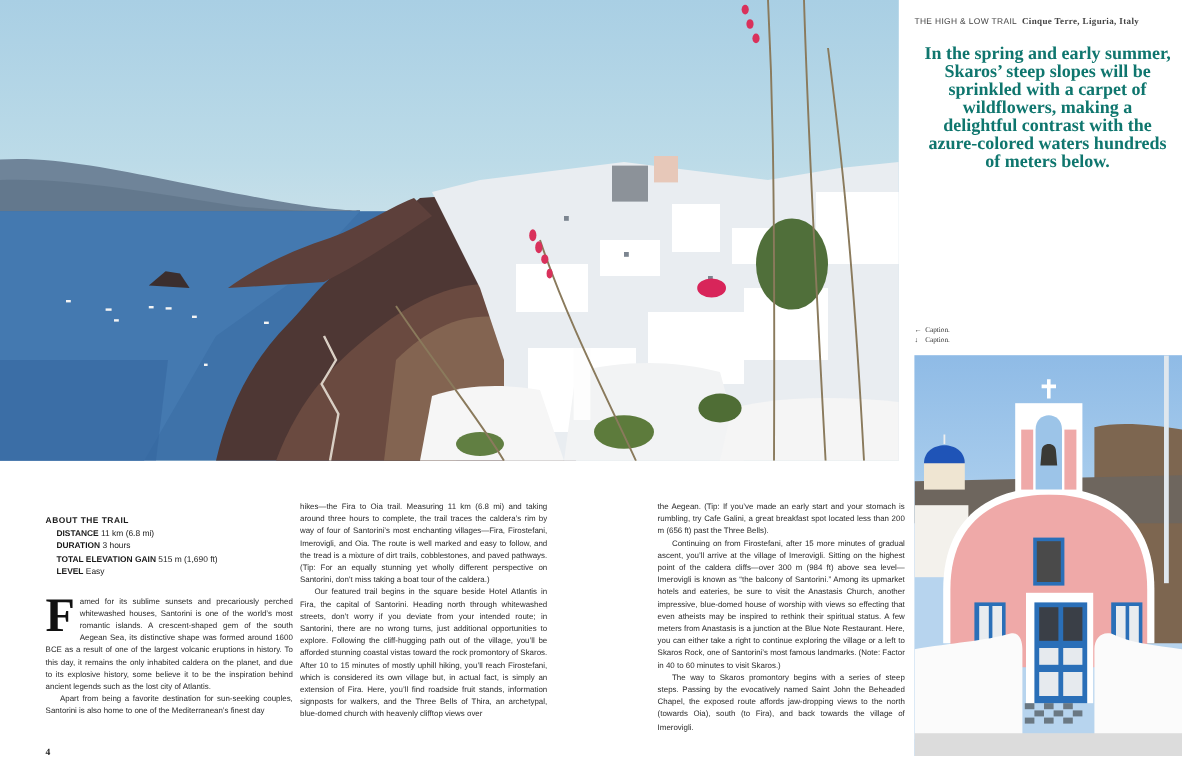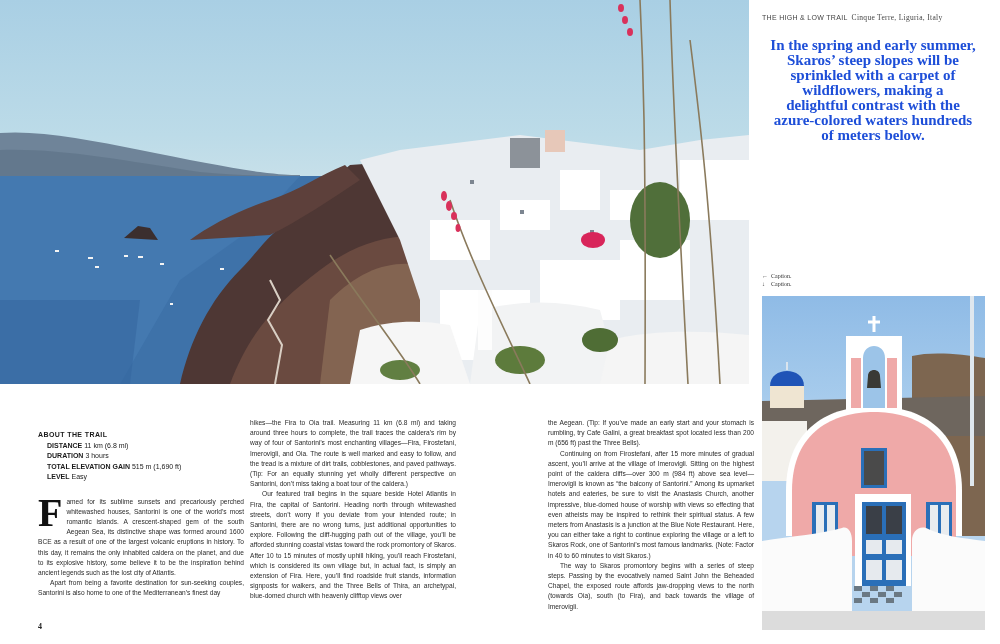--- a/index.html
+++ b/index.html
@@ -12,26 +12,26 @@
     background: linear-gradient(180deg, #a9cfe4 0%, #bcdbe8 35%, #cfe3ea 55%, #d8e6ea 62%);
   }
   .hero svg { position: absolute; left: 0; top: 0; }
 
   
   .running-head {
     position: absolute; left: 762px; top: 13px; width: 230px;
     font-size: 7px; letter-spacing: 0.3px; color: #444; white-space: nowrap;
   }
   .running-head .section { font-family: "Liberation Sans", sans-serif; text-transform: uppercase; }
-  .running-head .place { font-family: "Liberation Serif", serif; font-weight: normal; font-size: 7.5px; margin-left: 2px; }
+  .running-head .place { font-family: "Liberation Serif", serif; font-weight: bold; font-size: 7.5px; margin-left: 2px; }
 
   .pull-quote {
     position: absolute; left: 770px; top: 38px; width: 206px;
     font-family: "Liberation Serif", serif; font-weight: bold; font-size: 15px; line-height: 15px;
-    text-align: center; color: #1d4ed8;
+    text-align: center; color: #0f766e;
   }
 
   .captions {
     position: absolute; left: 762px; top: 272px; font-family: "Liberation Serif", serif;
     font-size: 6px; line-height: 8px; color: #333;
   }
   .captions .arrow { display: inline-block; width: 9px; }
 
   
   .church {

